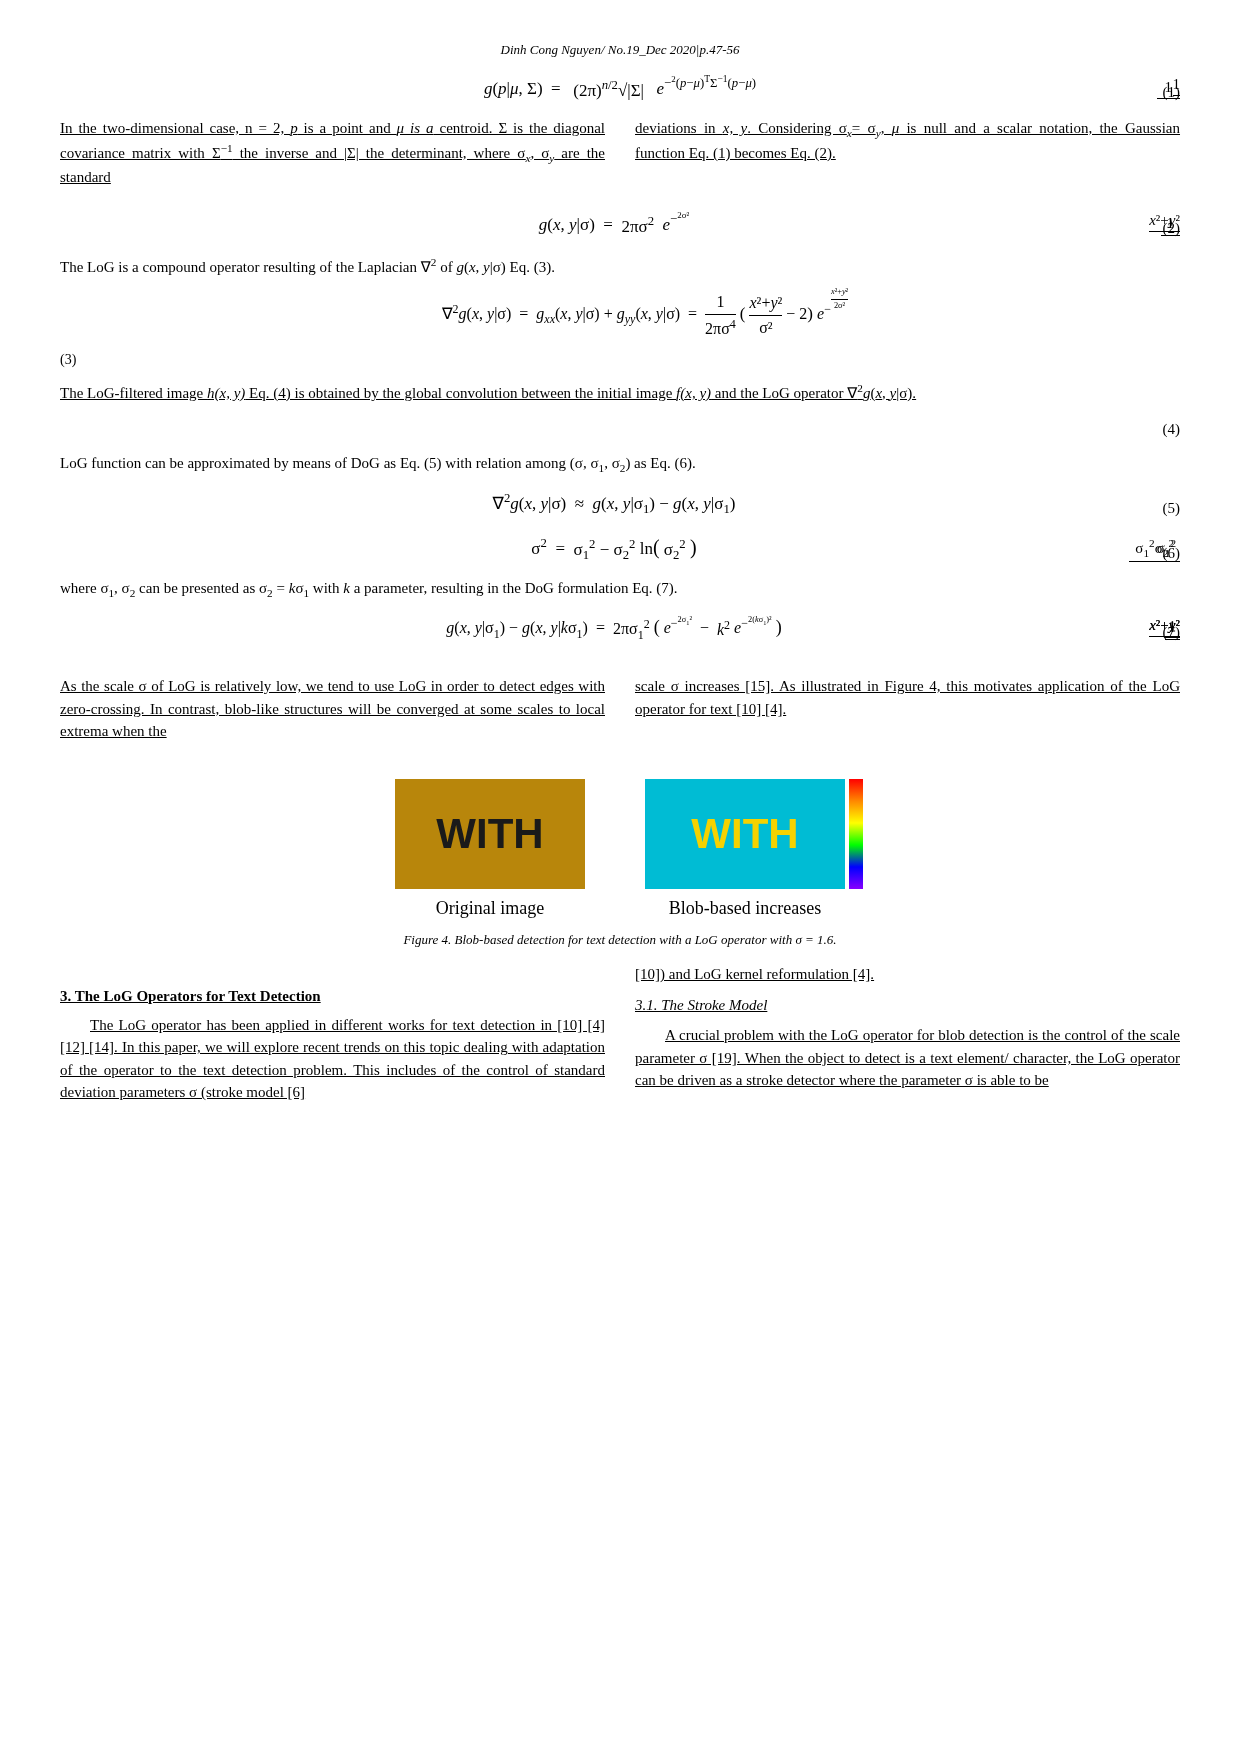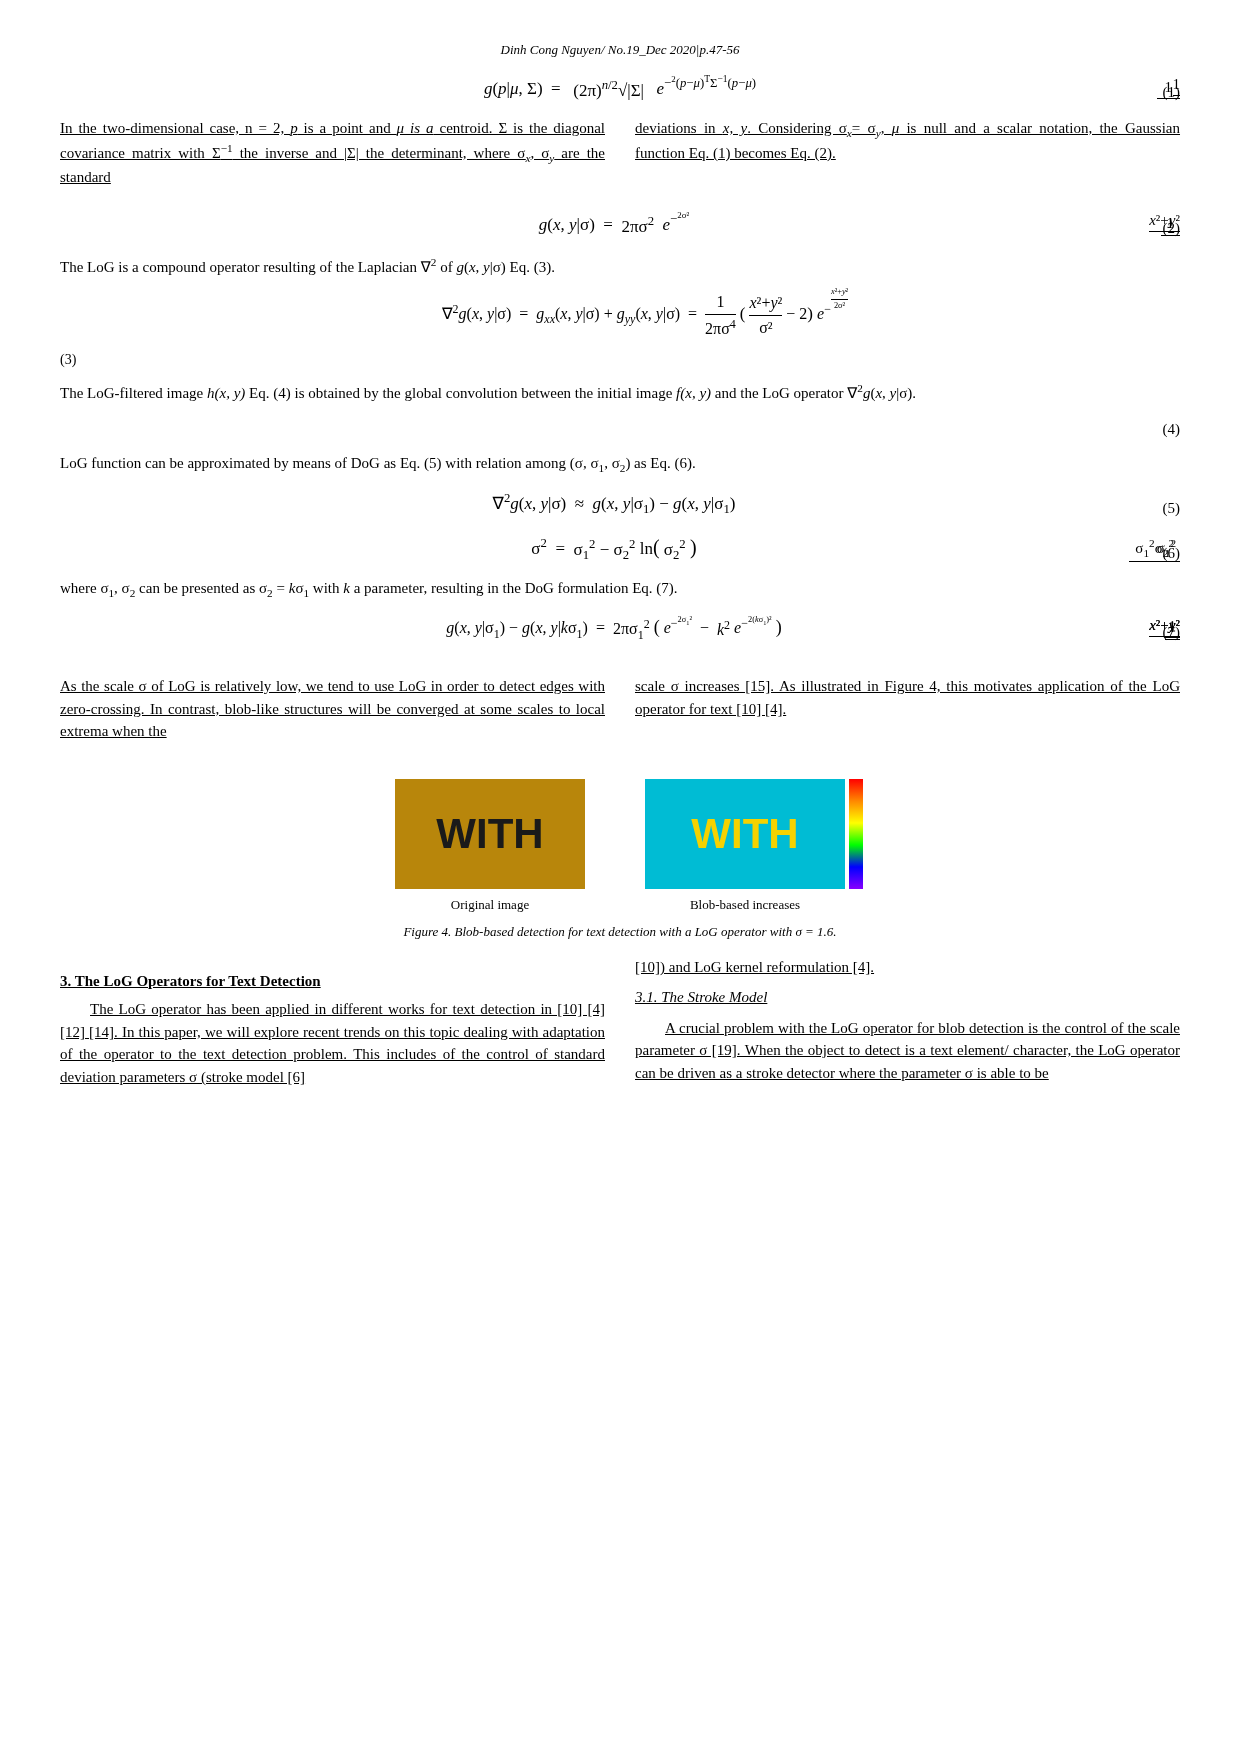--- a/index.html
+++ b/index.html
@@ -92,31 +92,31 @@
       position: relative;
     }
     .colorbar {
       position: absolute;
       right: -18px;
       top: 0;
       width: 14px;
       height: 110px;
       background: linear-gradient(to bottom, #ff0000, #ff8800, #ffff00, #00ff00, #0000ff, #8800ff);
     }
-    .fig-label { font-size: 13px; margin-top: 6px; }
+    .fig-label { font-size: 18px; margin-top: 6px; }
     .fig-caption {
       text-align: center;
       font-style: italic;
       font-size: 13px;
       margin-bottom: 14px;
     }
     .section-title {
       font-weight: bold;
       font-size: 15px;
-      margin: 14px 0 6px 0;
+      margin: 22px 0 6px 0;
     }
     .italic { font-style: italic; }
     .section-body { text-align: justify; }
     .indent { text-indent: 2em; }
     .no-indent { text-indent: 0; }
   </style>
 </head>
 <body>
 
 <div class="header">
@@ -183,21 +183,21 @@
         <span class="num"><i>x</i>²+<i>y</i>²</span>
         <span class="den">σ²</span>
       </span>
       − 2<span style="font-size:17px;">)</span>
       <i>e</i><sup>−<span class="frac" style="display:inline-block;vertical-align:super;font-size:0.7em;"><span class="num"><i>x</i>²+<i>y</i>²</span><span class="den">2σ²</span></span></sup>
     </span>
   </div>
 </div>
 <div style="font-size:14px; margin-bottom:10px;">(3)</div>
 
-<p style="margin: 8px 0;">
+<p style="margin: 8px 0; text-decoration: underline;">
   The LoG-filtered image <i>h(x, y)</i> Eq. (4) is obtained by the global convolution between the initial image <i>f(x, y)</i> and the LoG operator ∇<sup>2</sup><i>g</i>(<i>x</i>, <i>y</i>|σ).
 </p>
 
 <div class="formula-block">
   <div class="formula-numbered">
     &nbsp;&nbsp;&nbsp;
     <span class="num">(4)</span>
   </div>
 </div>
 

